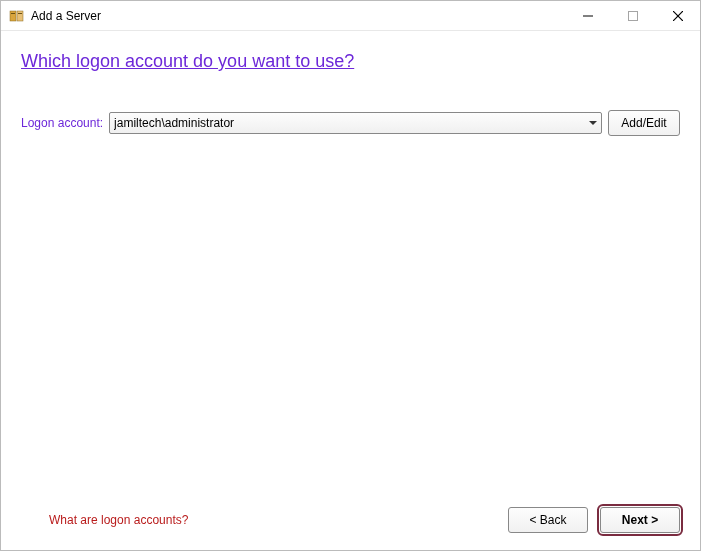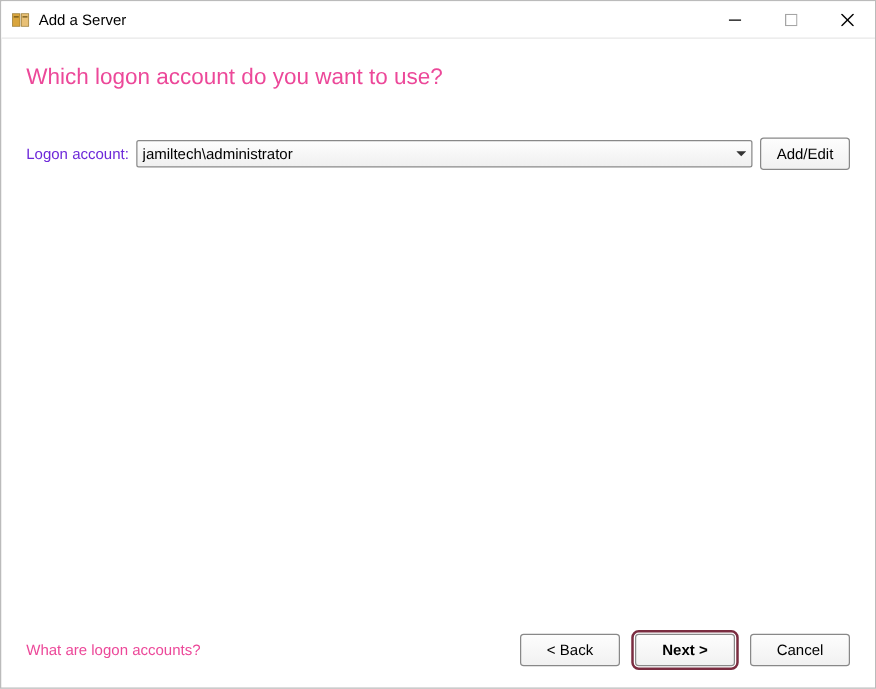--- a/index.html
+++ b/index.html
@@ -54,24 +54,25 @@
     .win-btn svg {
       width: 10px;
       height: 10px;
     }
     .content {
       padding: 20px 20px 0 20px;
       position: relative;
       height: calc(100% - 30px - 50px);
     }
     .heading {
-      color: #ec4899;
+      color: #6d28d9;
       font-size: 18px;
       font-weight: 400;
       margin-bottom: 38px;
+      text-decoration: underline;
     }
     .form-row {
       display: flex;
       align-items: center;
       gap: 6px;
     }
     .form-label {
       color: #6d28d9;
       font-size: 12px;
       white-space: nowrap;
@@ -121,24 +122,25 @@
       position: absolute;
       bottom: 0;
       left: 0;
       right: 0;
       height: 50px;
       display: flex;
       align-items: center;
       padding: 0 20px 10px 20px;
     }
     .footer .help-link {
-      color: #ec4899;
+      color: #b91c1c;
       text-decoration: none;
       font-size: 12px;
       cursor: pointer;
+      margin-left: 28px;
     }
     .footer .spacer {
       flex: 1;
     }
     .footer .btn {
       width: 80px;
       margin-left: 12px;
     }
     .footer .btn.highlighted {
       outline: 2px solid #7a2c40;
@@ -197,14 +199,13 @@
     </div>
     <button class="btn">Add/Edit</button>
   </div>
 </div>
 
 <div class="footer">
   <a class="help-link">What are logon accounts?</a>
   <span class="spacer"></span>
   <button class="btn">&lt; Back</button>
   <button class="btn highlighted">Next &gt;</button>
-  <button class="btn">Cancel</button>
 </div>
 
 </body></html>

